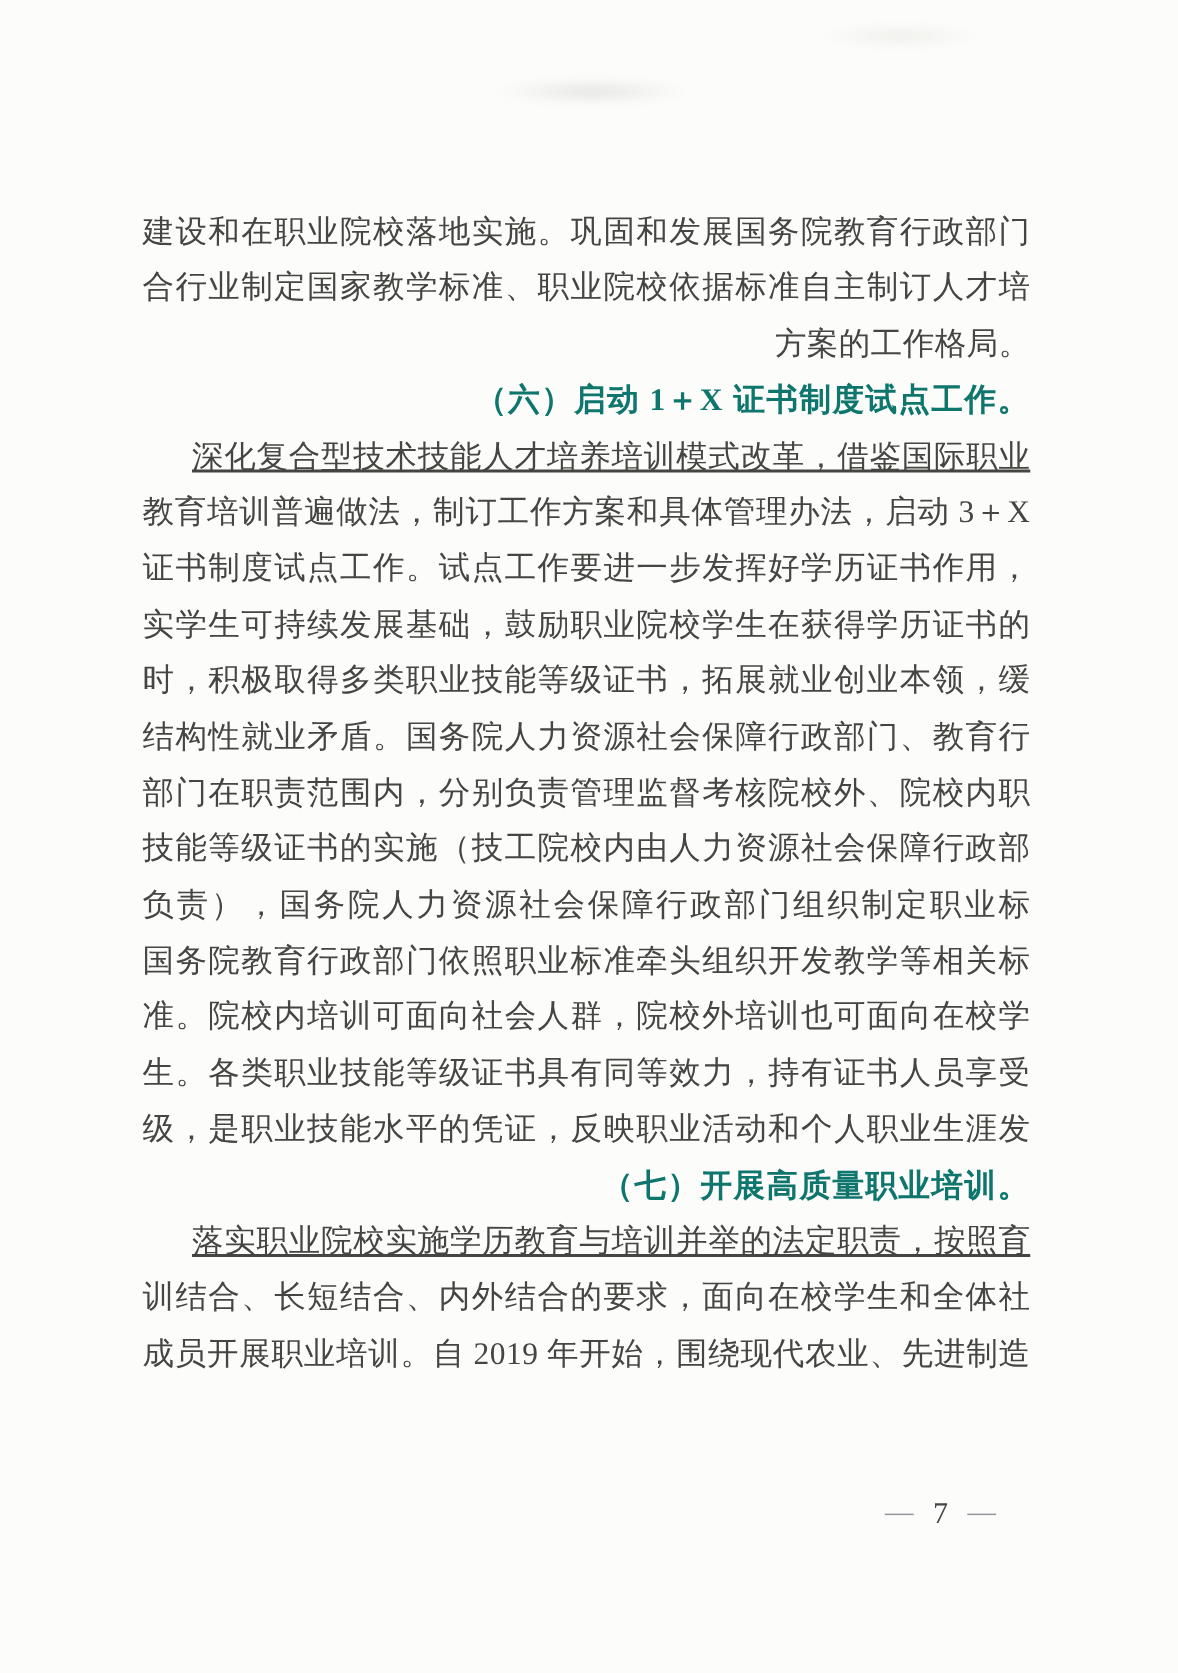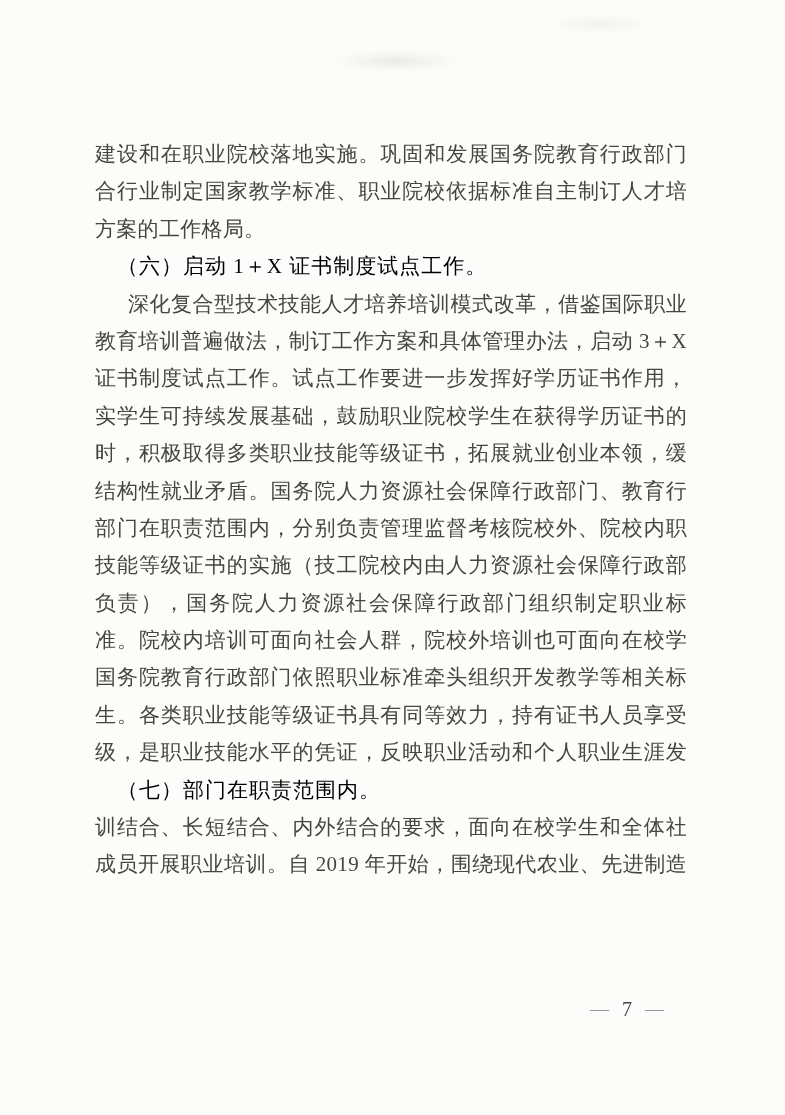--- a/index.html
+++ b/index.html
@@ -37,31 +37,31 @@
     top: 136px;
     width: 592px;
   }
   .line {
     height: 37.4px;
     line-height: 37.4px;
     font-size: 21px;
     letter-spacing: 0.3px;
     color: #454541;
     overflow: hidden;
-    text-align: left;
+    text-align: right;
   }
   .line.full {
     text-align: justify;
     text-align-last: justify;
     text-justify: inter-character;
   }
-  .line.indent { text-indent: 33px; }
+  .line.indent { text-indent: 33px; text-decoration: underline; }
   .line.heading {
-    font-weight: 400;
-    color: #000000;
+    font-weight: 700;
+    color: #0f766e;
     text-indent: 22px;
     letter-spacing: 1px;
   }
   .page-number {
     position: absolute;
     top: 998px;
     right: 121px;
     display: flex;
     align-items: center;
     gap: 13px;
@@ -91,25 +91,26 @@
       <div class="line heading">（六）启动 1＋X 证书制度试点工作。</div>
       <div class="line full indent">深化复合型技术技能人才培养培训模式改革，借鉴国际职业</div>
       <div class="line full">教育培训普遍做法，制订工作方案和具体管理办法，启动 3＋X</div>
       <div class="line full">证书制度试点工作。试点工作要进一步发挥好学历证书作用，夯</div>
       <div class="line full">实学生可持续发展基础，鼓励职业院校学生在获得学历证书的同</div>
       <div class="line full">时，积极取得多类职业技能等级证书，拓展就业创业本领，缓解</div>
       <div class="line full">结构性就业矛盾。国务院人力资源社会保障行政部门、教育行政</div>
       <div class="line full">部门在职责范围内，分别负责管理监督考核院校外、院校内职业</div>
       <div class="line full">技能等级证书的实施（技工院校内由人力资源社会保障行政部门</div>
       <div class="line full">负责），国务院人力资源社会保障行政部门组织制定职业标准，</div>
+      <div class="line full">国务院教育行政部门依照职业标准牵头组织开发教学等相关标</div>
       <div class="line full">准。院校内培训可面向社会人群，院校外培训也可面向在校学</div>
-      <div class="line full">国务院教育行政部门依照职业标准牵头组织开发教学等相关标</div>
       <div class="line full">生。各类职业技能等级证书具有同等效力，持有证书人员享受同</div>
       <div class="line full">级，是职业技能水平的凭证，反映职业活动和个人职业生涯发展</div>
-      <div class="line heading">（七）部门在职责范围内。</div>
+      <div class="line heading">（七）开展高质量职业培训。</div>
+      <div class="line full indent">落实职业院校实施学历教育与培训并举的法定职责，按照育</div>
       <div class="line full">训结合、长短结合、内外结合的要求，面向在校学生和全体社会</div>
       <div class="line full">成员开展职业培训。自 2019 年开始，围绕现代农业、先进制造</div>
     </div>
 
   <div class="page-number">
     <span class="dash">—</span>
     <span class="num">7</span>
     <span class="dash">—</span>
   </div>
 </div>

